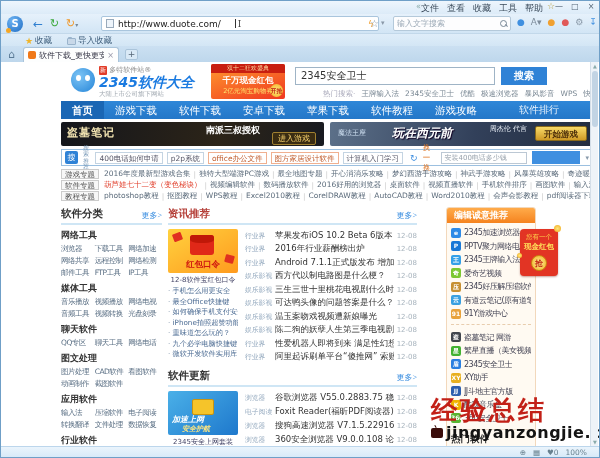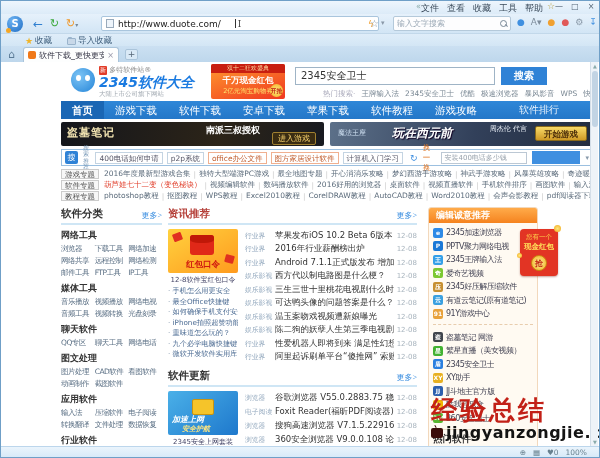--- a/index.html
+++ b/index.html
@@ -186,21 +186,21 @@
   .upd-img { position:relative; height:44px; border-radius:2px; overflow:hidden;
     background:linear-gradient(140deg,#4ab0e8,#1e78cc); }
   .upd-box { position:absolute; left:24px; top:8px; width:22px; height:16px; background:#f5c42a;
     border-radius:2px; border:1px solid #c89410; }
   .upd-l1 { position:absolute; left:4px; bottom:10px; color:#fff; font-size:8px; font-weight:bold; font-style:italic; }
   .upd-l2 { position:absolute; left:14px; bottom:1px; color:#ffe680; font-size:7px; font-weight:bold; font-style:italic; }
   .upd-cap { font-size:7px; color:#446; text-align:center; margin-top:2px; }
   .upd-list { flex:1; min-width:0; }
   .upd-row { display:flex; align-items:center; height:14px; }
 
-  .col-right { position:absolute; left:367px; top:3px; width:110px; border:1px solid #f2d8bc;
+  .col-right { position:absolute; left:385px; top:3px; width:90px; border:1px solid #f2d8bc;
     background:#fffaf2; border-radius:3px 3px 0 0; padding-bottom:4px; }
   .rec-head { height:15px; background:linear-gradient(#ffab4a,#f5831f); color:#fff; font-size:9px;
     font-weight:bold; line-height:15px; padding-left:7px; border-radius:2px 2px 0 0; }
   .rec-list { padding:3px 4px 0; }
   .rec-row { display:flex; align-items:center; height:13.5px; gap:3px; }
   .app-icon { width:10px; height:10px; border-radius:2px; color:#fff; font-size:6px; text-align:center;
     line-height:10px; flex:none; font-weight:bold; }
   .app-name { font-size:8px; color:#445; white-space:nowrap; overflow:hidden; letter-spacing:-0.5px; }
   .rec-divider { border-top:1px dashed #e8cdae; margin:3px 4px; }
   .hot-head { font-size:9.5px; font-weight:bold; color:#333; margin:4px 4px 1px; border-top:1px solid #f0e2d0; padding-top:3px; }

